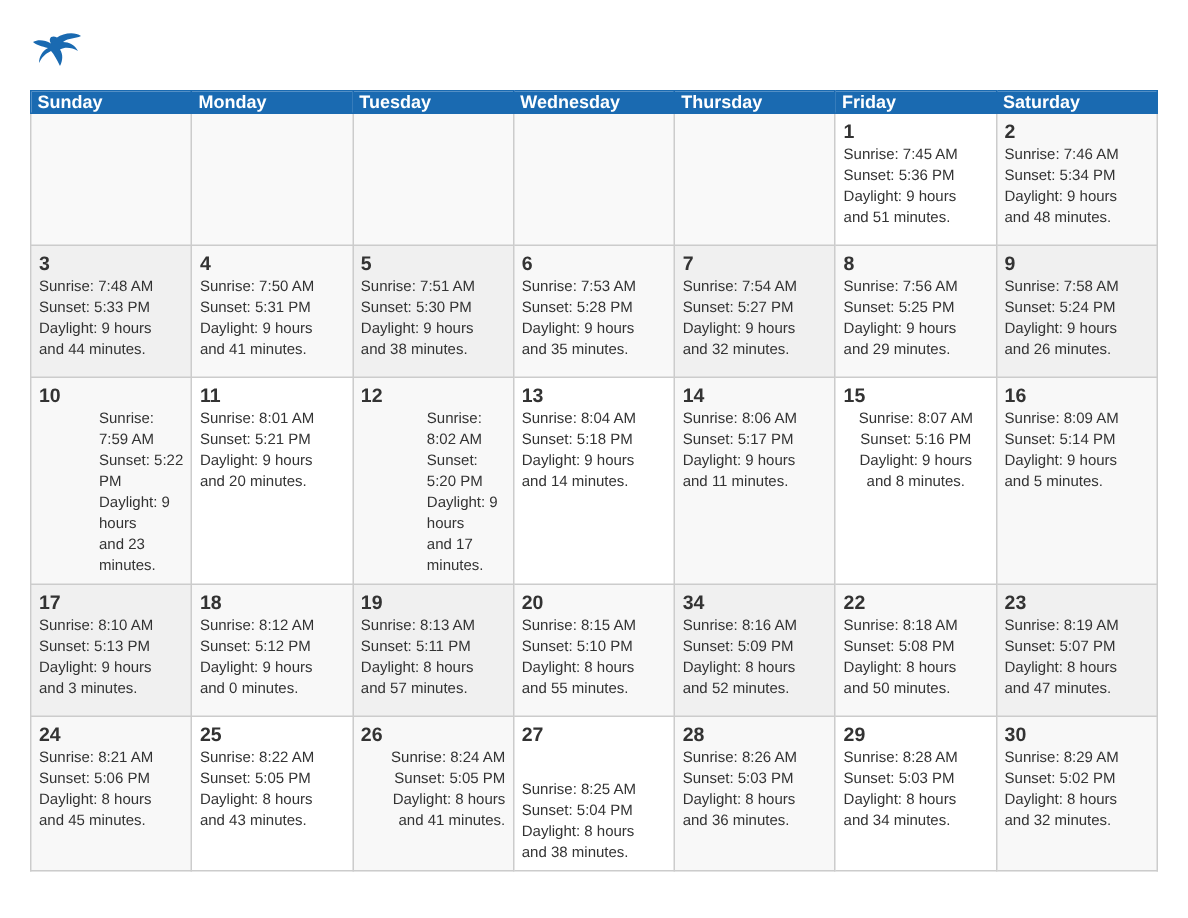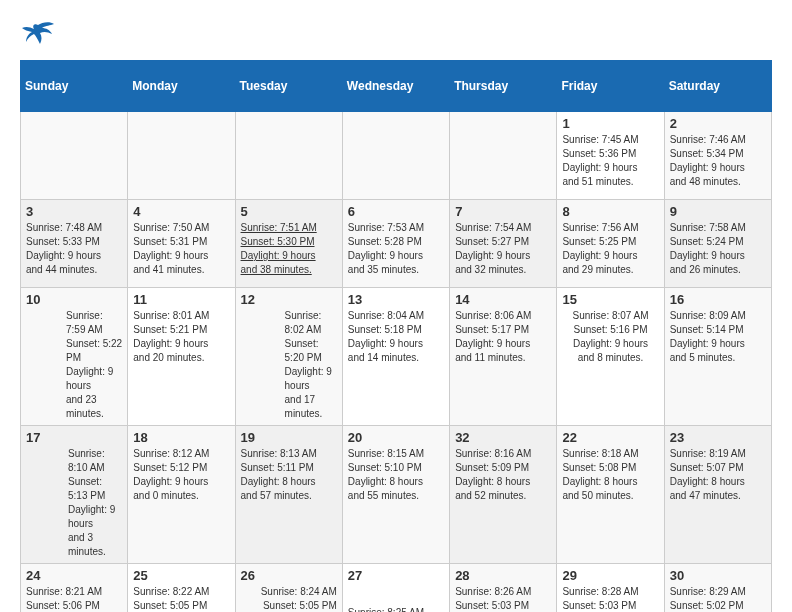--- a/index.html
+++ b/index.html
@@ -49,21 +49,21 @@
     table {
       width: 100%;
       border-collapse: collapse;
       table-layout: fixed;
     }
     th {
       background-color: #1a6ab1;
       color: #fff;
       font-size: 12px;
       font-weight: bold;
-      padding: 18px 4px;
+      padding: 0 4px;
       text-align: left;
       border: 1px solid #1a6ab1;
     }
     td {
       vertical-align: top;
       border: 1px solid #ccc;
       padding: 4px 5px;
       font-size: 10px;
       color: #333;
       height: 88px;
@@ -164,21 +164,21 @@
         </td>
         <td>
           <span class="day-num">4</span>
           <div class="day-info" style="white-space: pre-line;">Sunrise: 7:50 AM
 Sunset: 5:31 PM
 Daylight: 9 hours
 and 41 minutes.</div>
         </td>
         <td>
           <span class="day-num">5</span>
-          <div class="day-info" style="white-space: pre-line; text-decoration: underline;">Sunrise: 7:51 AM
+          <div class="day-info" style="white-space: pre-line;">Sunrise: 7:51 AM
 Sunset: 5:30 PM
 Daylight: 9 hours
 and 38 minutes.</div>
         </td>
         <td>
           <span class="day-num">6</span>
           <div class="day-info" style="white-space: pre-line;">Sunrise: 7:53 AM
 Sunset: 5:28 PM
 Daylight: 9 hours
 and 35 minutes.</div>
@@ -252,21 +252,21 @@
           <span class="day-num">16</span>
           <div class="day-info" style="white-space: pre-line;">Sunrise: 8:09 AM
 Sunset: 5:14 PM
 Daylight: 9 hours
 and 5 minutes.</div>
         </td>
       </tr>
       <tr class="row-odd">
         <td>
           <span class="day-num">17</span>
-          <div class="day-info" style="white-space: pre-line; margin-left: 42px;">Sunrise: 8:10 AM
+          <div class="day-info" style="white-space: pre-line;">Sunrise: 8:10 AM
 Sunset: 5:13 PM
 Daylight: 9 hours
 and 3 minutes.</div>
         </td>
         <td>
           <span class="day-num">18</span>
           <div class="day-info" style="white-space: pre-line;">Sunrise: 8:12 AM
 Sunset: 5:12 PM
 Daylight: 9 hours
 and 0 minutes.</div>
@@ -279,21 +279,21 @@
 and 57 minutes.</div>
         </td>
         <td>
           <span class="day-num">20</span>
           <div class="day-info" style="white-space: pre-line;">Sunrise: 8:15 AM
 Sunset: 5:10 PM
 Daylight: 8 hours
 and 55 minutes.</div>
         </td>
         <td>
-          <span class="day-num">32</span>
+          <span class="day-num">34</span>
           <div class="day-info" style="white-space: pre-line;">Sunrise: 8:16 AM
 Sunset: 5:09 PM
 Daylight: 8 hours
 and 52 minutes.</div>
         </td>
         <td>
           <span class="day-num">22</span>
           <div class="day-info" style="white-space: pre-line;">Sunrise: 8:18 AM
 Sunset: 5:08 PM
 Daylight: 8 hours

